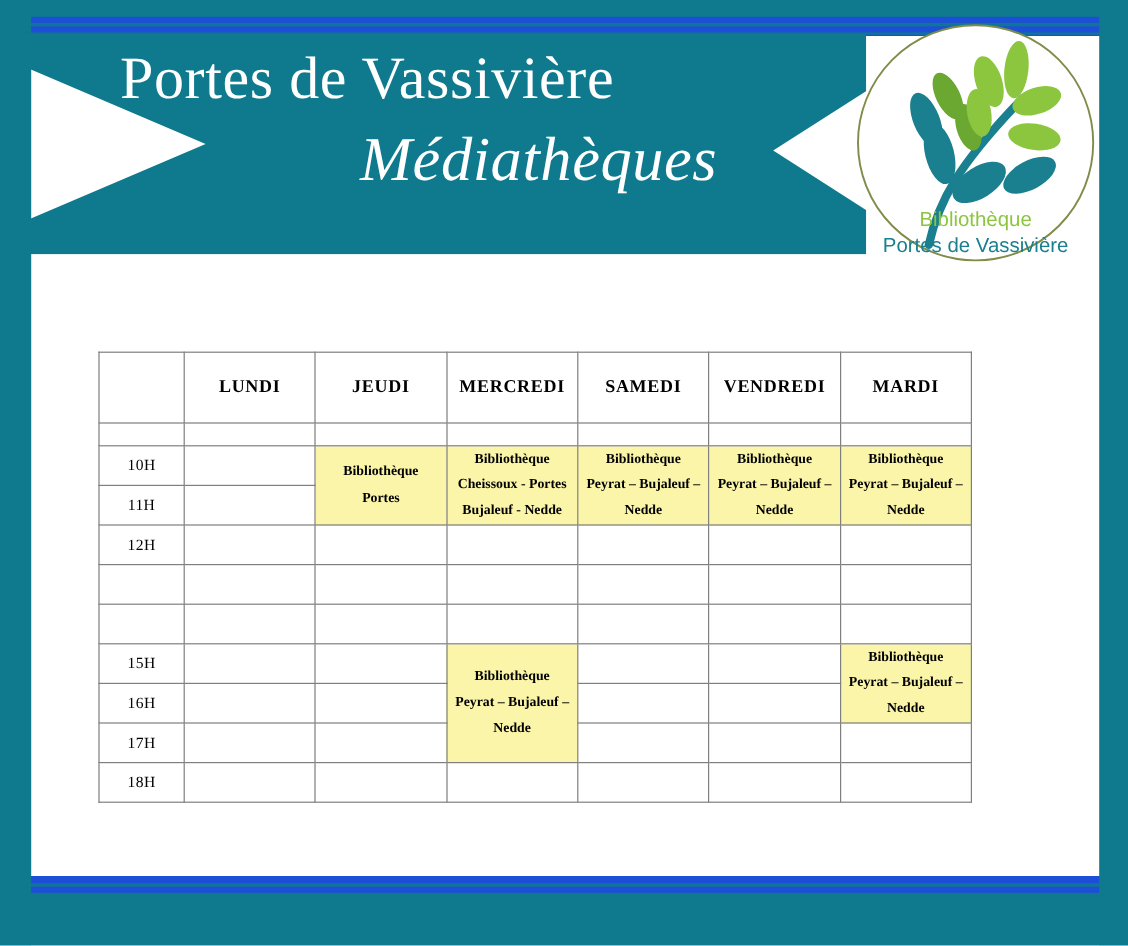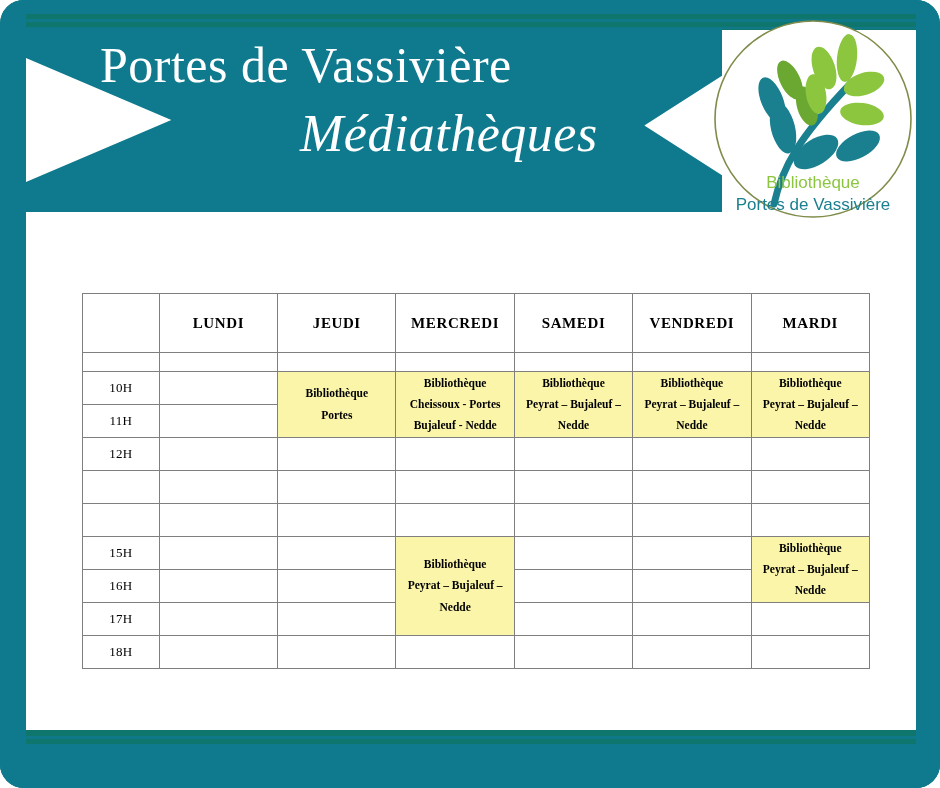--- a/index.html
+++ b/index.html
@@ -12,23 +12,22 @@
     height: 788px;
     font-family: "Liberation Serif", serif;
     overflow: hidden;
   }
 
   
   #poster {
     position: relative;
     width: 940px;
     height: 788px;
-    background: #0f766e;
+    background: #1d4ed8;
     overflow: hidden;
-    border-radius: 24px;
   }
   .frame-edge {
     position: absolute;
     background: #0f7a8e;
   }
   .frame-left   { left: 0;   top: 0;    width: 26px;  height: 788px; }
   .frame-right  { right: 0;  top: 0;    width: 24px;  height: 788px; }
   .frame-top    { left: 0;   top: 0;    width: 940px; height: 14px;  }
   .frame-bottom { left: 0;   bottom: 0; width: 940px; height: 44px;  }
   
@@ -114,21 +113,21 @@
     width: 202px;
     height: 202px;
     z-index: 5;
   }
 
   
   #schedule {
     position: absolute;
     left: 82px;
     top: 293px;
-    width: 788px;
+    width: 728px;
     border-collapse: collapse;
     table-layout: fixed;
     background: #ffffff;
     z-index: 2;
   }
   #schedule td, #schedule th {
     border: 1px solid #7f7f7f;
     padding: 0;
     text-align: center;
     vertical-align: middle;

